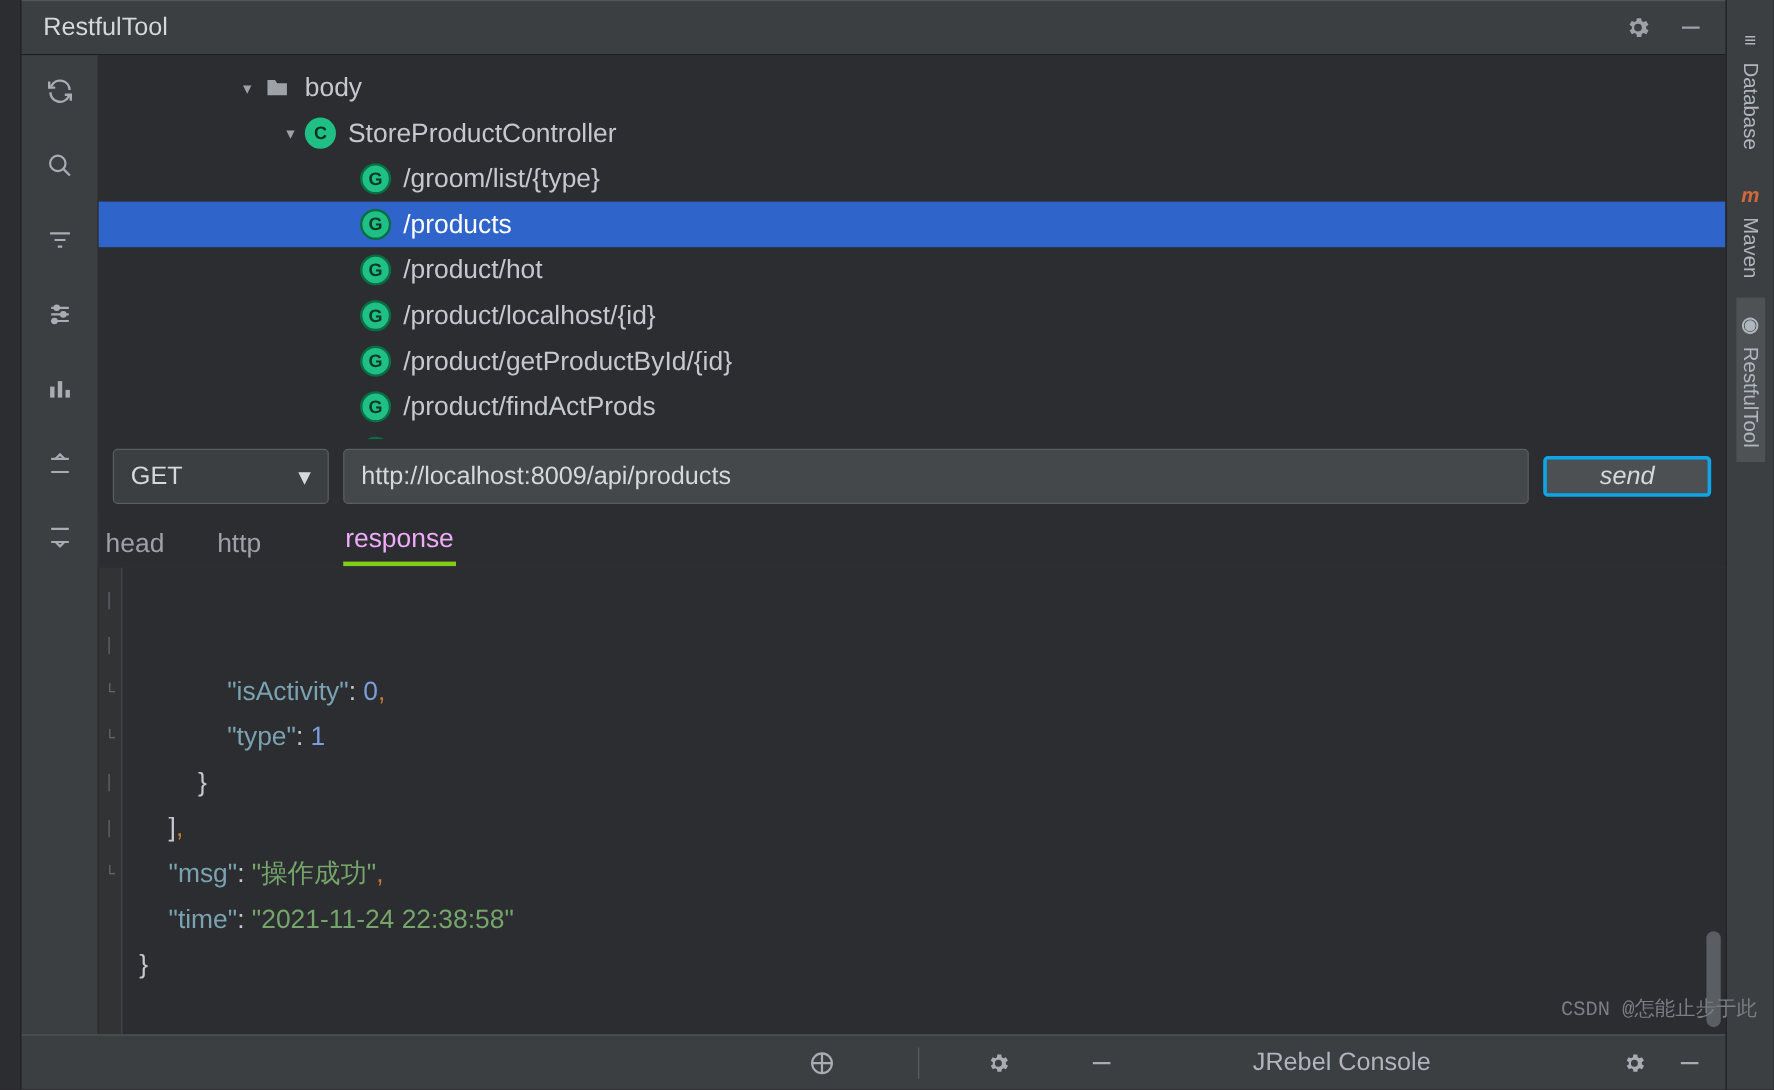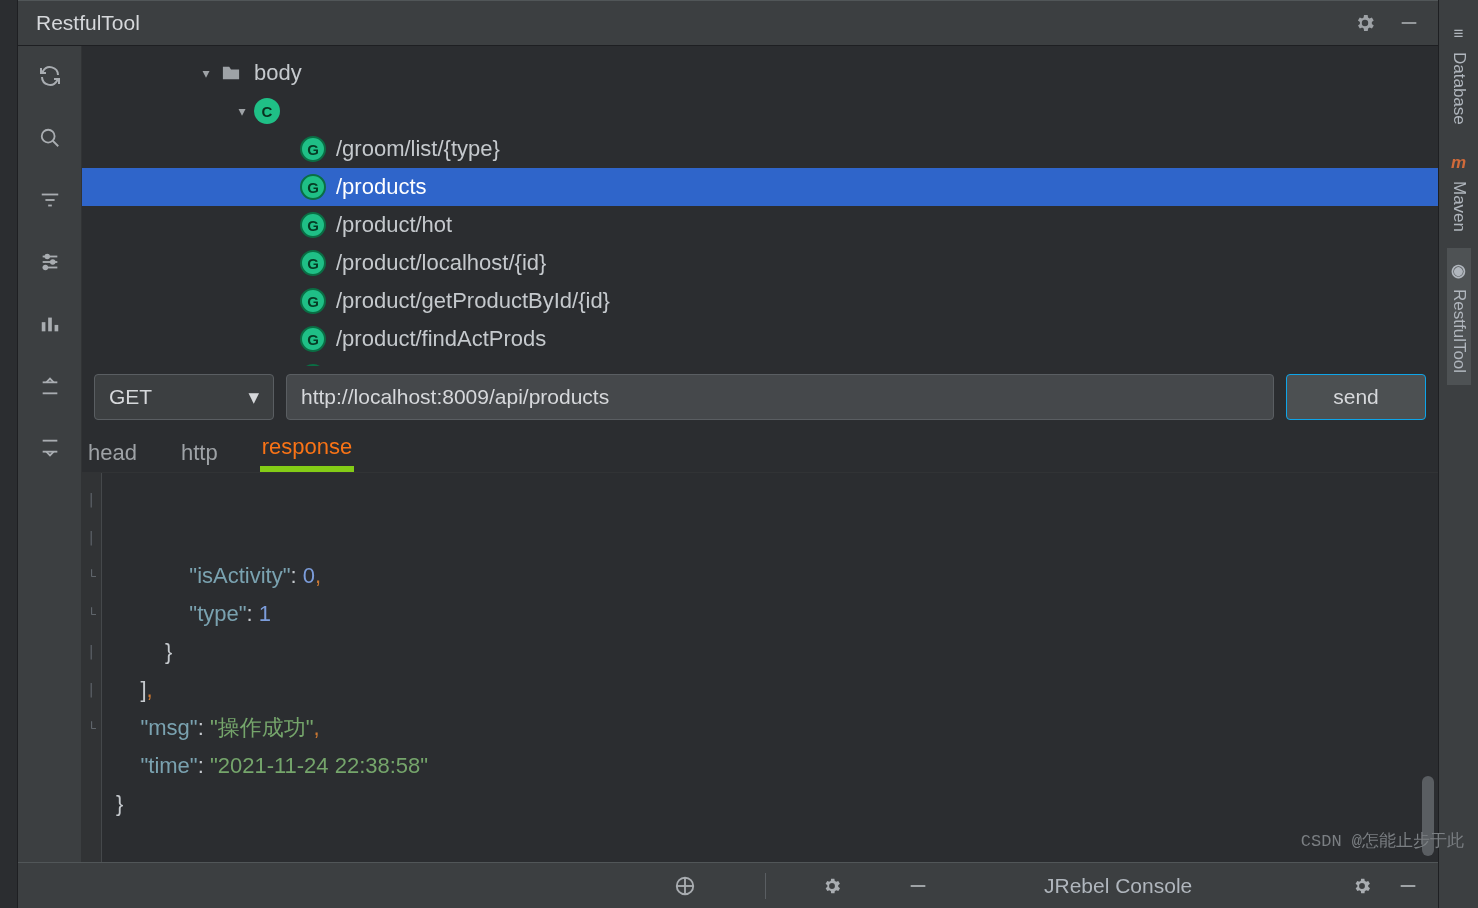--- a/index.html
+++ b/index.html
@@ -31,26 +31,26 @@
   .tree-row .chev{width:24px;display:flex;justify-content:center;color:#9ea2a6;font-size:14px;}
   .tree-row .ico{width:26px;height:26px;border-radius:4px;display:flex;align-items:center;justify-content:center;margin-right:10px;font-size:15px;font-weight:bold;}
   .ico.folder{color:#9ea2a6;}
   .ico.cls{background:#1fbf86;color:#09311f;border-radius:50%;}
   .ico.get{background:#1fbf86;color:#063a23;border-radius:50%;border:2px solid #0a6e44;}
 
   
   .reqbar{display:flex;align-items:center;gap:12px;padding:8px 12px 8px 12px;background:#2b2d30;}
   .method{width:180px;height:46px;border:1px solid #5a5e62;border-radius:4px;background:#3c3f41;color:#d6d8db;display:flex;align-items:center;padding:0 14px;font-size:21px;justify-content:space-between;cursor:pointer;}
   .url{flex:1;height:46px;border:1px solid #5a5e62;border-radius:4px;background:#45484b;color:#d6d8db;display:flex;align-items:center;padding:0 14px;font-size:21px;}
-  .sendbtn{width:140px;height:46px;border:1px solid #0ea5e9;border-radius:4px;background:#4c5052;color:#d6d8db;font-size:21px;cursor:pointer;}
+  .sendbtn{width:140px;height:34px;border:3px solid #0ea5e9;border-radius:4px;background:#4c5052;color:#d6d8db;font-size:21px;cursor:pointer;font-style:italic;}
 
   
   .tabs{display:flex;align-items:flex-end;height:44px;padding-left:4px;border-bottom:none;}
   .tab{margin-right:40px;font-size:22px;color:#9ea2a6;padding:6px 2px;cursor:pointer;}
-  .tab.active{color:#f97316;border-bottom:6px solid #84cc16;}
+  .tab.active{color:#f0abfc;border-bottom:4px solid #84cc16;margin-left:26px;}
 
   
   .editor{flex:1;display:flex;min-height:0;background:#2b2d30;font-family:"JetBrains Mono",Menlo,Consolas,monospace;font-size:22px;border-top:1px solid #313335;overflow:hidden;}
   .gut{width:72px;background:#313335;color:#6e757c;text-align:right;padding:8px 8px 0 0;line-height:38px;}
   .fold{width:20px;background:#313335;border-right:1px solid #45484b;display:flex;flex-direction:column;align-items:center;padding-top:8px;}
   .fold .fm{height:38px;display:flex;align-items:center;color:#6e757c;font-size:12px;}
   .code{flex:1;padding:8px 0 0 14px;line-height:38px;white-space:pre;color:#c5c9cd;position:relative;}
   .k{color:#7aa2b0;}
   .s{color:#75a56b;}
   .n{color:#7c9ddb;}
@@ -160,20 +160,21 @@
                 <svg width="22" height="18" viewBox="0 0 24 20" fill="currentColor">
                   <path d="M3 3h7l2 3h9v11H3z"></path>
                 </svg>
               </span>
               <span>body</span>
             </div>
             <div class="tree-row">
               <span class="ind" style="width:148px"></span>
               <span class="chev">▾</span>
               <span class="ico cls">C</span>
+              <span>StoreProductController</span>
             </div>
             <div class="tree-row">
               <span class="ind" style="width:218px"></span>
               <span class="ico get">G</span>
               <span>/groom/list/{type}</span>
             </div>
             <div class="tree-row sel">
               <span class="ind" style="width:218px"></span>
               <span class="ico get">G</span>
               <span>/products</span>

